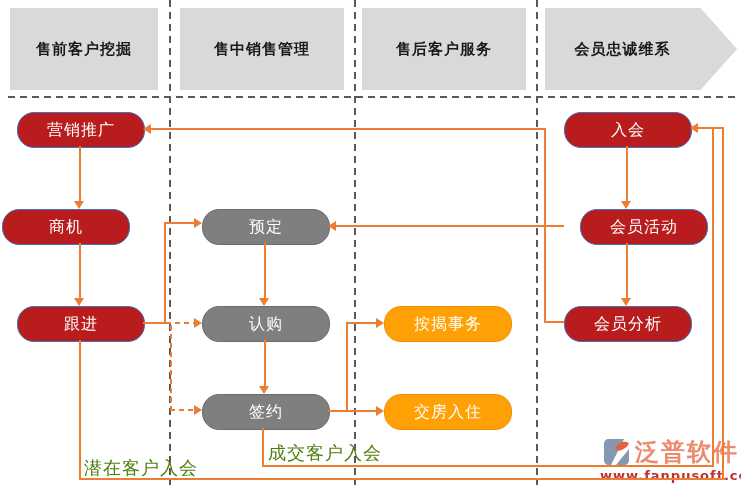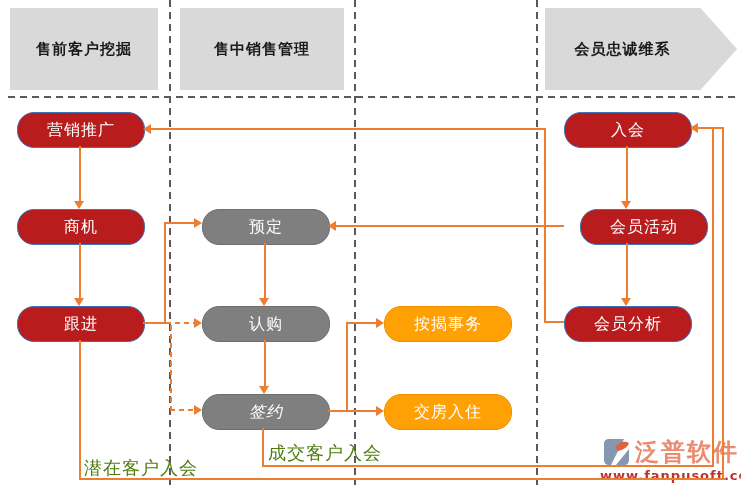--- a/index.html
+++ b/index.html
@@ -59,41 +59,42 @@
 
 <div class="canvas">
 
   <div class="sep-h" style="left:8px; top:96px; width:729px;"></div>
   <div class="sep-v" style="left:169px;"></div>
   <div class="sep-v" style="left:354px;"></div>
   <div class="sep-v" style="left:536px;"></div>
 
   <div class="hdr hdr1">售前客户挖掘</div>
   <div class="hdr hdr2">售中销售管理</div>
+  <div class="hdr hdr3">售后客户服务</div>
   <div class="hdr hdr4">会员忠诚维系</div>
 
   <div class="logo">
     <div class="logo-row">
       <svg class="logo-icon" viewBox="0 0 32 32">
         <path fill="#8697B2" d="M24 3 H9 Q4 3 4 8 V24 Q4 29 9 29 H11 L24 3 Z"></path>
         <path fill="#8697B2" d="M29 13 V24 Q29 29 24 29 H16 L29 13 Z"></path>
         <path fill="#E2603C" d="M15 11 Q22 3 29 7 Q27 13 18 15 Z"></path>
       </svg>
       <span class="logo-name">泛普软件</span>
     </div>
     <div class="logo-url">www.fanpusoft.com</div>
   </div>
 
   <div class="node blue" style="left:17px; top:112px;">营销推广</div>
-  <div class="node blue" style="left:17px; top:209px;">商机</div>
+  <div class="node blue" style="left:2px; top:209px;">商机</div>
   <div class="node blue" style="left:17px; top:306px;">跟进</div>
 
   <div class="node gray" style="left:202px; top:209px;">预定</div>
   <div class="node gray" style="left:202px; top:306px;">认购</div>
-  <div class="node gray" style="left:202px; top:394px;font-style:italic;">签约</div>
+  <div class="node gray" style="left:202px; top:394px;">签约</div>
 
   <div class="node orange" style="left:384px; top:394px;">交房入住</div>
   <div class="node orange" style="left:384px; top:306px;">按揭事务</div>
 
   <div class="node blue" style="left:564px; top:112px;">入会</div>
   <div class="node blue" style="left:580px; top:209px;">会员活动</div>
   <div class="node blue" style="left:564px; top:306px;">会员分析</div>
 
   <div class="vl" style="left:79px; top:146px; height:55px;"></div>
   <div class="ah down" style="left:74px; top:201px;"></div>

